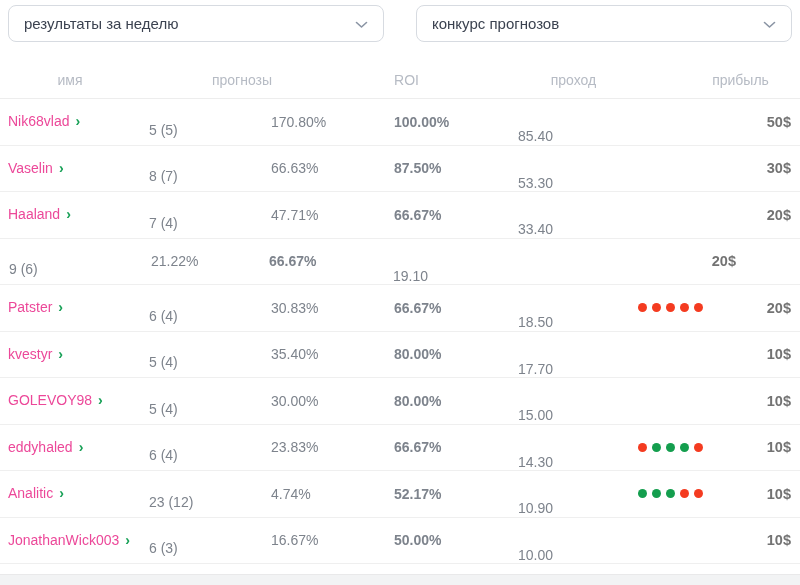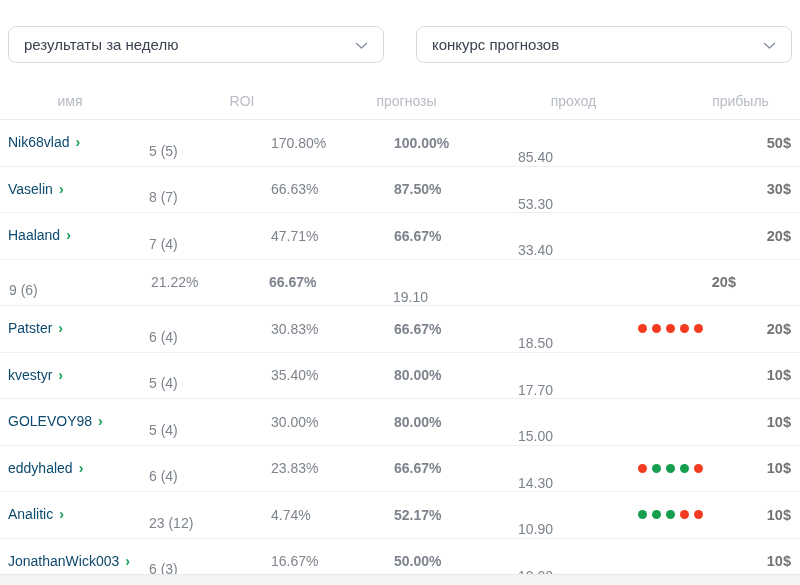--- a/index.html
+++ b/index.html
@@ -3,21 +3,21 @@
 <meta charset="utf-8">
 <style>
   * { margin: 0; padding: 0; box-sizing: border-box; }
   html, body { background: #ffffff; }
   body {
     width: 800px; height: 585px;
     font-family: "Liberation Sans", "DejaVu Sans", sans-serif;
     overflow: hidden;
     position: relative;
   }
-  .page { width: 800px; height: 585px; display: flex; flex-direction: column; justify-content: flex-end; }
+  .page { width: 800px; height: 585px; display: flex; flex-direction: column; }
 
   
   .filters {
     display: flex;
     justify-content: space-between;
     padding: 5px 8px 0 8px;
     gap: 32px;
   }
   .dropdown {
     flex: 1;
@@ -69,21 +69,21 @@
     white-space: nowrap;
   }
   .name-cell {
     padding-left: 8px;
     white-space: normal;
     line-height: 1.35;
     padding-top: 4px;
     padding-bottom: 4px;
   }
   .name-link {
-    color: #0c4a6e;
+    color: #ec4899;
     font-weight: 500;
     font-size: 14px;
   }
   .name-chev {
     color: #17a056;
     font-size: 14px;
     font-weight: 700;
     margin-left: 6px;
     display: inline-block;
   }
@@ -130,22 +130,22 @@
       <span>
         <svg width="13" height="8" viewBox="0 0 13 8">
             <path d="M1.5 1.5 L6.5 6 L11.5 1.5" stroke="#8a94a4" stroke-width="1.6" fill="none" stroke-linecap="round" stroke-linejoin="round"></path>
           </svg>
       </span>
     </div>
   </div>
 
   <div class="grid-row thead">
     <div class="th">имя</div>
+    <div class="th">прогнозы</div>
     <div class="th">ROI</div>
-    <div class="th">прогнозы</div>
     <div class="th">проход</div>
     <div class="th">прибыль</div>
     <div class="th">форма</div>
     <div class="th th-prize">приз</div>
   </div>
 
   <div id="table-body">
   <div class="grid-row row">
     <div class="cell name-cell">
       <span class="name-link">Nik68vlad</span><span class="name-chev">›</span>

